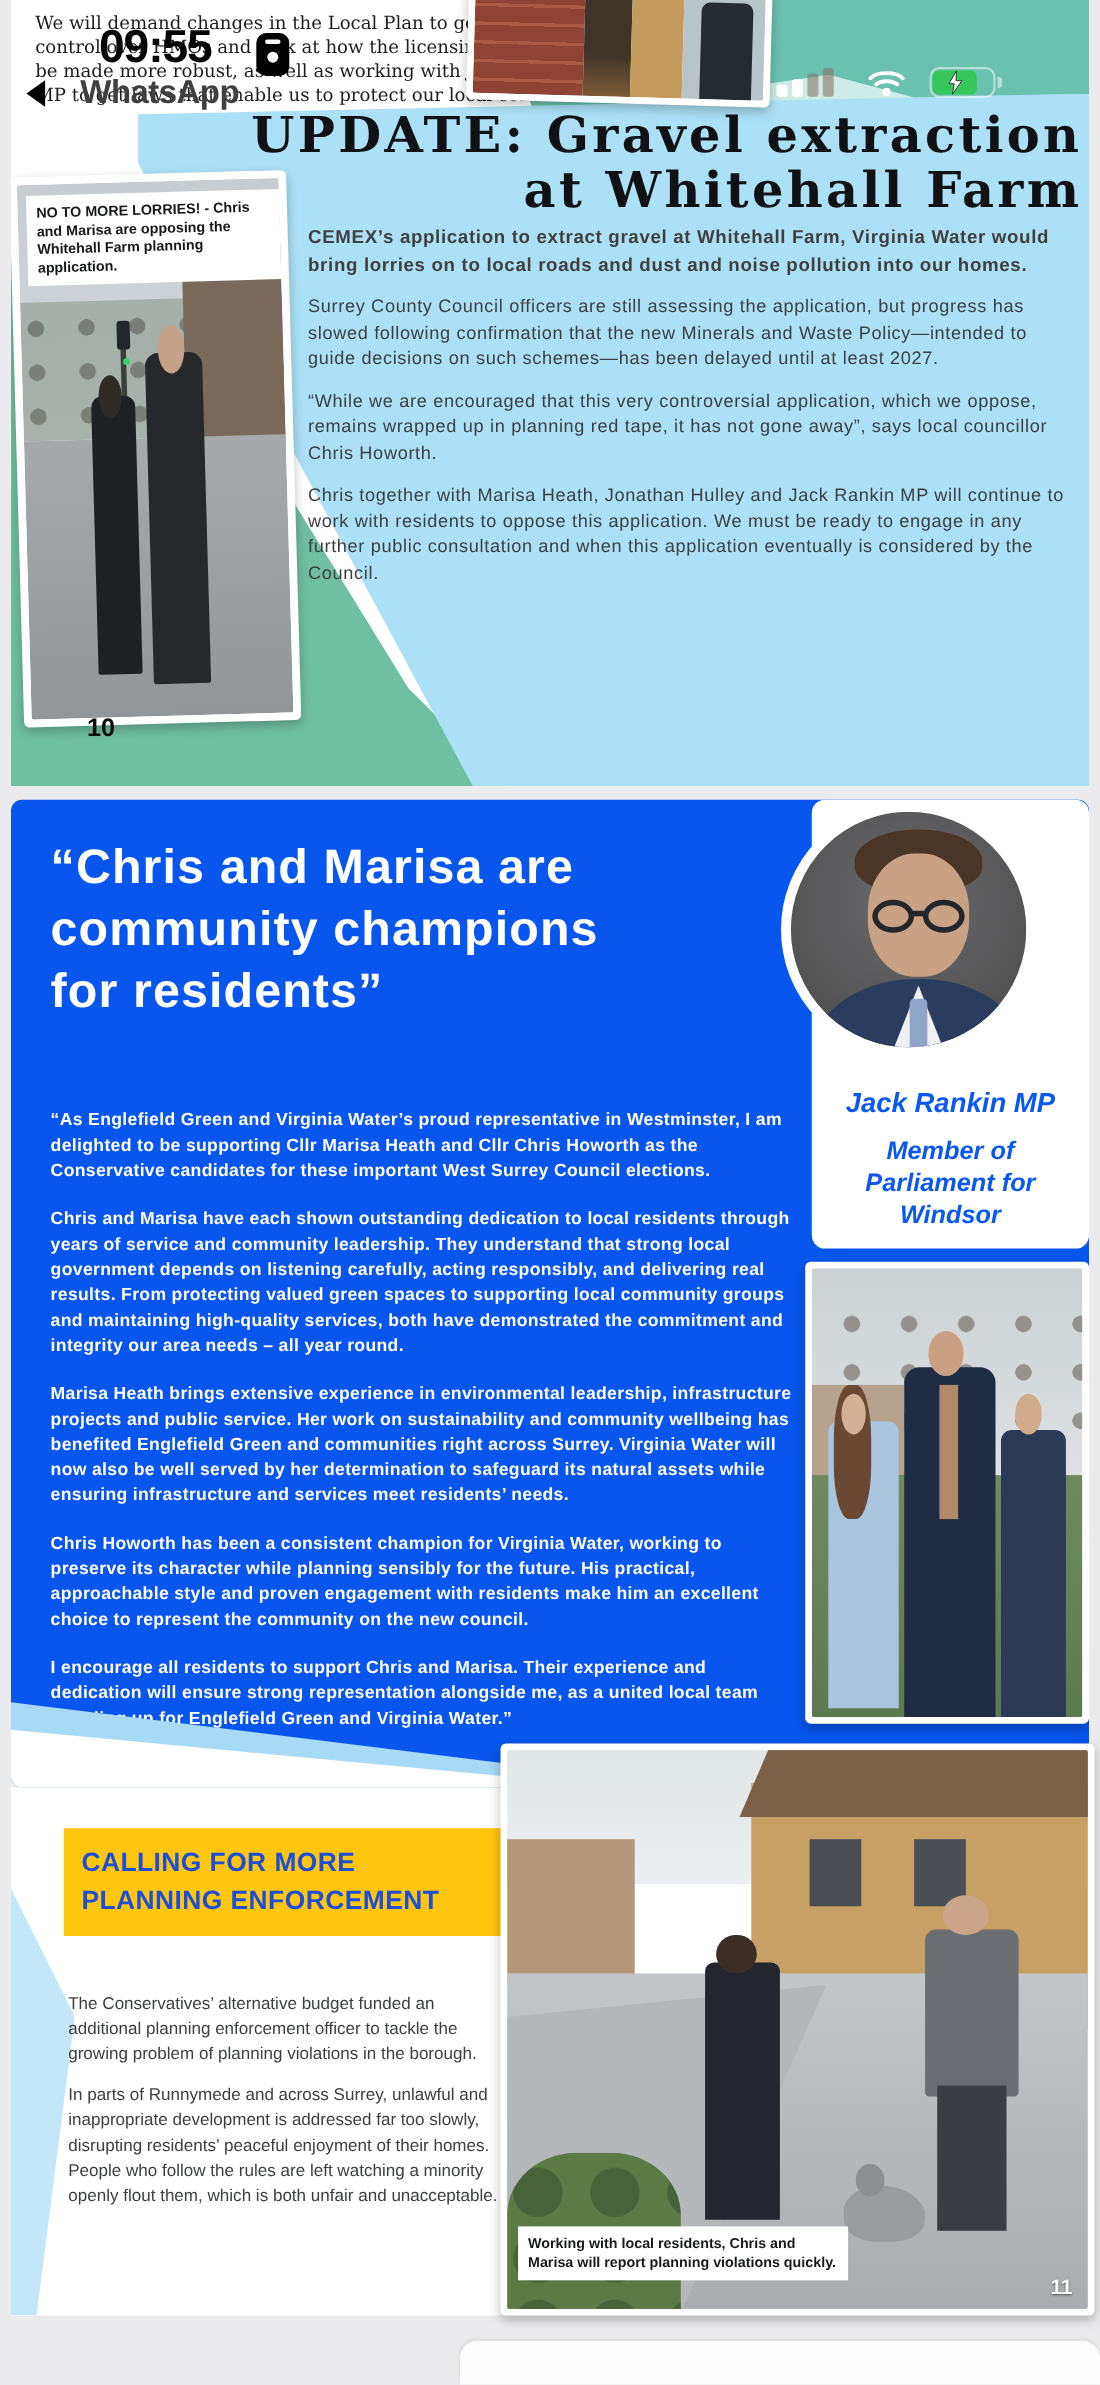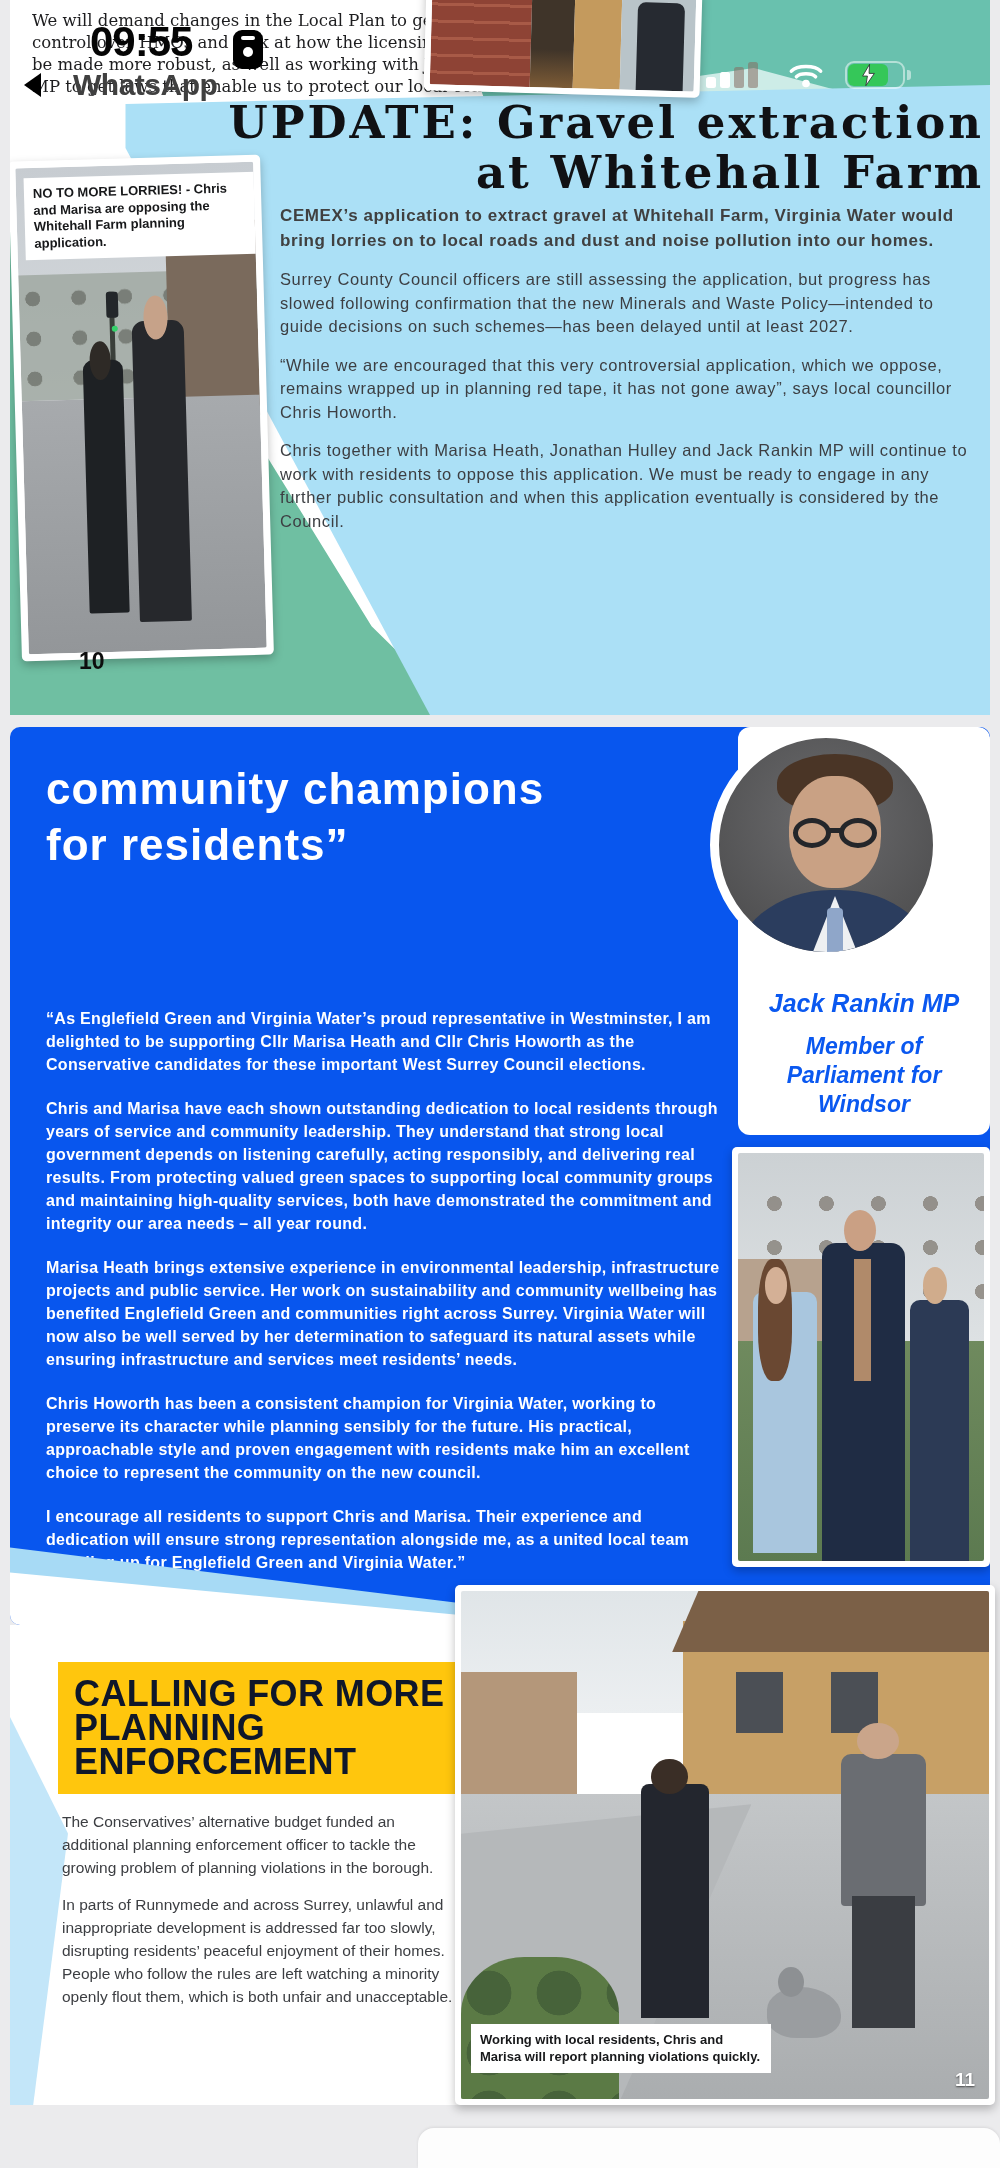--- a/index.html
+++ b/index.html
@@ -55,21 +55,21 @@
   .cut-pale{left:-2px; bottom:6px; width:580px; height:78px; background:#a7daf5;
        clip-path:polygon(0 8%,100% 100%,72% 100%,0 44%);}
   .cut-white{left:-2px; bottom:-2px; width:580px; height:78px; background:#fff;
        clip-path:polygon(0 30%,100% 100%,0 100%);}
 
   
   #card-bottom{left:10px; top:1625px; width:980px; height:480px;}
   .deco-pale-bl{left:0; top:92px; width:58px; height:388px; background:#c3e6f9;
        clip-path:polygon(0 0,100% 30%,40% 100%,0 100%);}
   .banner-yellow{left:48px; top:37px; width:408px; background:var(--c-yellow); padding:15px 16px;
-       font-weight:900; font-size:36px; line-height:34px; letter-spacing:.4px; color:#0f172a;}
+       font-weight:900; font-size:24px; line-height:34px; letter-spacing:.4px; color:#1d4ed8;}
   .enf-body{left:52px; top:185px; width:398px; color:var(--c-body); font-size:15.5px; line-height:23px;}
   .enf-body p{margin-bottom:14px;}
   #photo-dog{left:445px; top:-40px; width:540px; height:520px; padding:6px;}
   .pagenum11{position:absolute; right:14px; bottom:8px; color:#fff; font-weight:700; font-size:19px; text-shadow:0 1px 2px rgba(0,0,0,.6);}
   #next-page-card{left:418px; top:2128px; width:582px; height:40px; background:#fdfdfd; border-radius:16px 16px 0 0; box-shadow:0 -1px 3px rgba(0,0,0,.08);}
 
   
   .status{z-index:50;}
   .time{left:90px; top:18px; font-size:42px; font-weight:700; letter-spacing:-1px; color:#050505;}
   .time-pill{left:233px; top:30px; width:30px; height:39px; background:#000; border-radius:9px;}
@@ -139,20 +139,21 @@
     <p>Surrey County Council officers are still assessing the application, but progress has slowed following confirmation that the new Minerals and Waste Policy—intended to guide decisions on such schemes—has been delayed until at least 2027.</p>
     <p>“While we are encouraged that this very controversial application, which we oppose, remains wrapped up in planning red tape, it has not gone away”, says local councillor Chris Howorth.</p>
     <p>Chris together with Marisa Heath, Jonathan Hulley and Jack Rankin MP will continue to work with residents to oppose this application. We must be ready to engage in any further public consultation and when this application eventually is considered by the Council.</p>
   </div>
 
   <div class="abs pagenum10">10</div>
 </div>
 
 <div id="card-blue" class="abs">
   <div class="abs quote-heading">
+    <div>“Chris and Marisa are</div>
     <div>community champions</div>
     <div>for residents”</div>
   </div>
 
   <div class="abs mp-panel">
     <div class="mp-name">Jack Rankin MP</div>
     <div class="mp-title">Member of Parliament for Windsor</div>
   </div>
 
   <div class="abs mp-photo">

